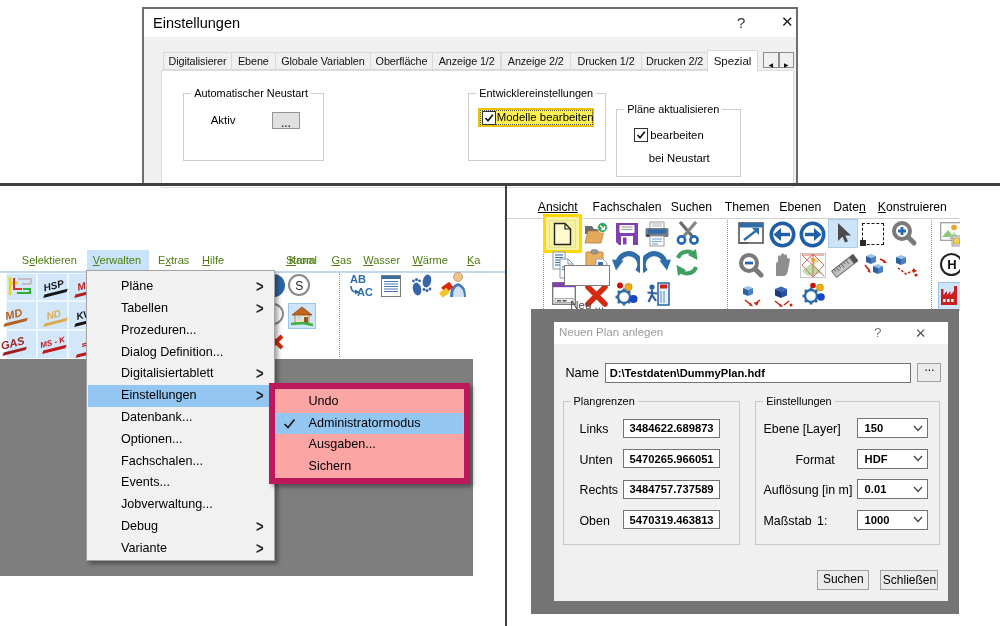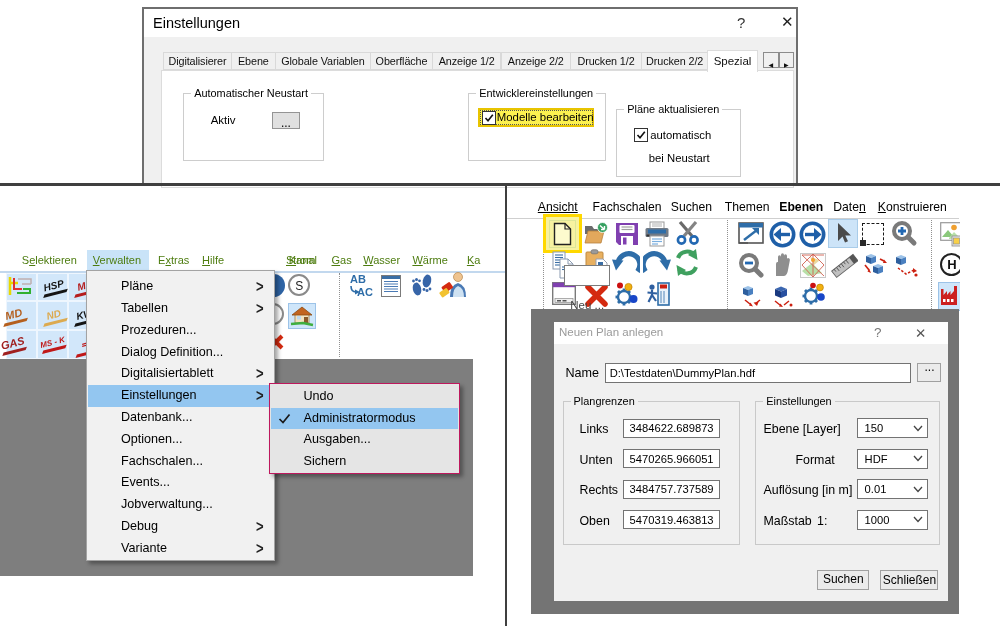--- a/index.html
+++ b/index.html
@@ -2,21 +2,21 @@
 <html><head><meta charset="utf-8">
 <style>
 html,body{margin:0;padding:0;background:#fff;}
 #page{position:relative;width:1000px;height:626px;overflow:hidden;font-family:"Liberation Sans",sans-serif;background:#fff;}
 .abs{position:absolute;}
 .t13{font-size:11px;color:#4d7c0f;white-space:nowrap;}
 .d1t{position:absolute;font-size:11.3px;color:#000;white-space:nowrap;}
 .rmb{font-size:12.2px;color:#000;white-space:nowrap;}
 .d2l{font-size:12.4px;color:#000;white-space:nowrap;}
 u{text-decoration:underline;}
-.field{position:absolute;background:#fff;border:1px solid #737373;font-size:11.2px;color:#000;white-space:nowrap;}
+.field{position:absolute;background:#fff;border:1px solid #737373;font-size:11.2px;color:#000;white-space:nowrap;font-weight:bold;}
 .gbox{position:absolute;border:1px solid #cdcdcd;}
 .gleg{position:absolute;top:-7px;left:7px;padding:0 3px;font-size:10.9px;color:#000;white-space:nowrap;}
 .cb{position:absolute;width:12px;height:12px;background:#fff;border:1px solid #333;}
 .cb svg{position:absolute;left:0;top:0;}
 .mrow{position:absolute;left:2px;font-size:12.6px;color:#000;white-space:nowrap;line-height:21.9px;}
 .dotsep{position:absolute;width:0;border-left:1px dotted #909090;}
 .tab{position:absolute;top:0;height:16px;border:0.5px solid #d9d9d9;background:#f0f0f0;text-align:center;font-size:10.8px;letter-spacing:-0.1px;line-height:16.5px;color:#111;white-space:nowrap;overflow:hidden;}
 .cell{position:absolute;width:29.3px;height:26.7px;background:#d2e7fa;border:0.5px solid #eef6fe;}
 .ticon{position:absolute;width:30px;text-align:center;transform:rotate(-14deg);font-style:italic;font-weight:bold;font-size:10px;font-family:"Liberation Sans",sans-serif;white-space:nowrap;}
 .ticon i{display:block;height:3px;margin:0.5px 3px 0 3px;background:currentColor;transform:skewX(-35deg);}
@@ -72,21 +72,21 @@
     </div>
   </div>
 
   <div class="gbox" style="left:472.3px;top:100px;width:123px;height:66px;">
     <span class="gleg" style="background:#fff;">Pläne aktualisieren</span>
     <div class="cb" style="left:16.5px;top:17.5px;">
       <svg width="12" height="12">
             <path d="M2.5 6 L5 8.8 L9.8 2.8" stroke="#111" stroke-width="1.6" fill="none"></path>
           </svg>
     </div>
-    <span class="d1t" style="left:33px;top:18.5px;">automatisch</span>
+    <span class="d1t" style="left:33px;top:18.5px;">bearbeiten</span>
     <span class="d1t" style="left:31.5px;top:42px;">bei Neustart</span>
   </div>
 </div>
 
 <div class="abs" style="left:0;top:183.4px;width:1000px;height:2.6px;background:#3f3f3f;"></div>
 <div class="abs" style="left:504.8px;top:186px;width:2.6px;height:440px;background:#3f3f3f;"></div>
 
 <div class="abs" id="lpanel" style="left:0;top:186px;width:505px;height:440px;overflow:hidden;">
 
   <div class="abs" style="left:87px;top:64.2px;width:62.4px;height:21.5px;background:#c9e3f8;"></div>
@@ -202,39 +202,39 @@
     <div class="mrow" style="top:157.6px;left:34.5px;">Optionen...</div>
     <div class="mrow" style="top:179.4px;left:34.5px;">Fachschalen...</div>
     <div class="mrow" style="top:201.2px;left:34.5px;">Events...</div>
     <div class="mrow" style="top:223px;left:34.5px;">Jobverwaltung...</div>
     <div class="mrow" style="top:244.8px;left:34.5px;">Debug</div>
         <div class="marr" style="top:244.8px;">&gt;</div>
     <div class="mrow" style="top:266.6px;left:34.5px;">Variante</div>
         <div class="marr" style="top:266.6px;">&gt;</div>
   </div>
 
-  <div class="abs" style="left:269px;top:196.7px;width:188.5px;height:89px;background:#e5e5e5;border:1px solid #be185d;box-shadow:3px 3px 4px rgba(0,0,0,0.35);text-decoration:underline;">
+  <div class="abs" style="left:269px;top:196.7px;width:188.5px;height:89px;background:#fca5a5;border:6px solid #be185d;box-shadow:3px 3px 4px rgba(0,0,0,0.35);text-decoration:underline;">
     <div class="abs" style="left:1px;top:23.9px;width:186.5px;height:21.8px;background:#93c6f0;"></div>
     <div class="mrow" style="top:2.1px;left:33.5px;">Undo</div>
     <div class="mrow" style="top:23.9px;left:33.5px;">Administratormodus</div>
     <svg class="abs" style="left:7.5px;top:29px;" width="13" height="12">
           <path d="M1.5 6 L5 9.5 L11.5 1.5" stroke="#1a1a1a" stroke-width="1.7" fill="none"></path>
         </svg>
     <div class="mrow" style="top:45.7px;left:33.5px;">Ausgaben...</div>
     <div class="mrow" style="top:67.5px;left:33.5px;">Sichern</div>
   </div>
 </div>
 
 <div class="abs" id="rpanel" style="left:507.4px;top:186px;width:452.4px;height:440px;overflow:hidden;">
 
   <div class="abs rmb" style="left:30.4px;top:13.5px;"><u>Ansicht</u></div>
   <div class="abs rmb" style="left:85.1px;top:13.5px;">Fachschalen</div>
   <div class="abs rmb" style="left:163.4px;top:13.5px;">Suchen</div>
   <div class="abs rmb" style="left:217.4px;top:13.5px;">Themen</div>
-  <div class="abs rmb" style="left:271.9px;top:13.5px;font-weight:bold;">Ebenen</div>
+  <div class="abs rmb" style="left:271.9px;top:13.5px;">Ebenen</div>
   <div class="abs rmb" style="left:325.9px;top:13.5px;">Date<u>n</u></div>
   <div class="abs rmb" style="left:370.4px;top:13.5px;"><u>K</u>onstruieren</div>
   <div class="abs" style="left:0;top:31.8px;width:452px;height:1px;background:#cfcfcf;"></div>
   <div class="dotsep" style="left:36px;top:34px;height:89px;"></div>
   <div class="dotsep" style="left:220.1px;top:34px;height:89px;"></div>
   <div class="dotsep" style="left:423.2px;top:34px;height:89px;"></div>
 
   <div class="abs" style="left:35.7px;top:28.2px;width:32.5px;height:32.9px;background:#f7f2a0;border:3px solid #ffd800;">
     <div class="abs" style="left:2.5px;top:2.5px;width:25.5px;height:26px;border:1.5px solid #dde598;"></div>
     <svg class="abs" style="left:7px;top:4.5px;" width="19" height="24" viewBox="0 0 19 24">

